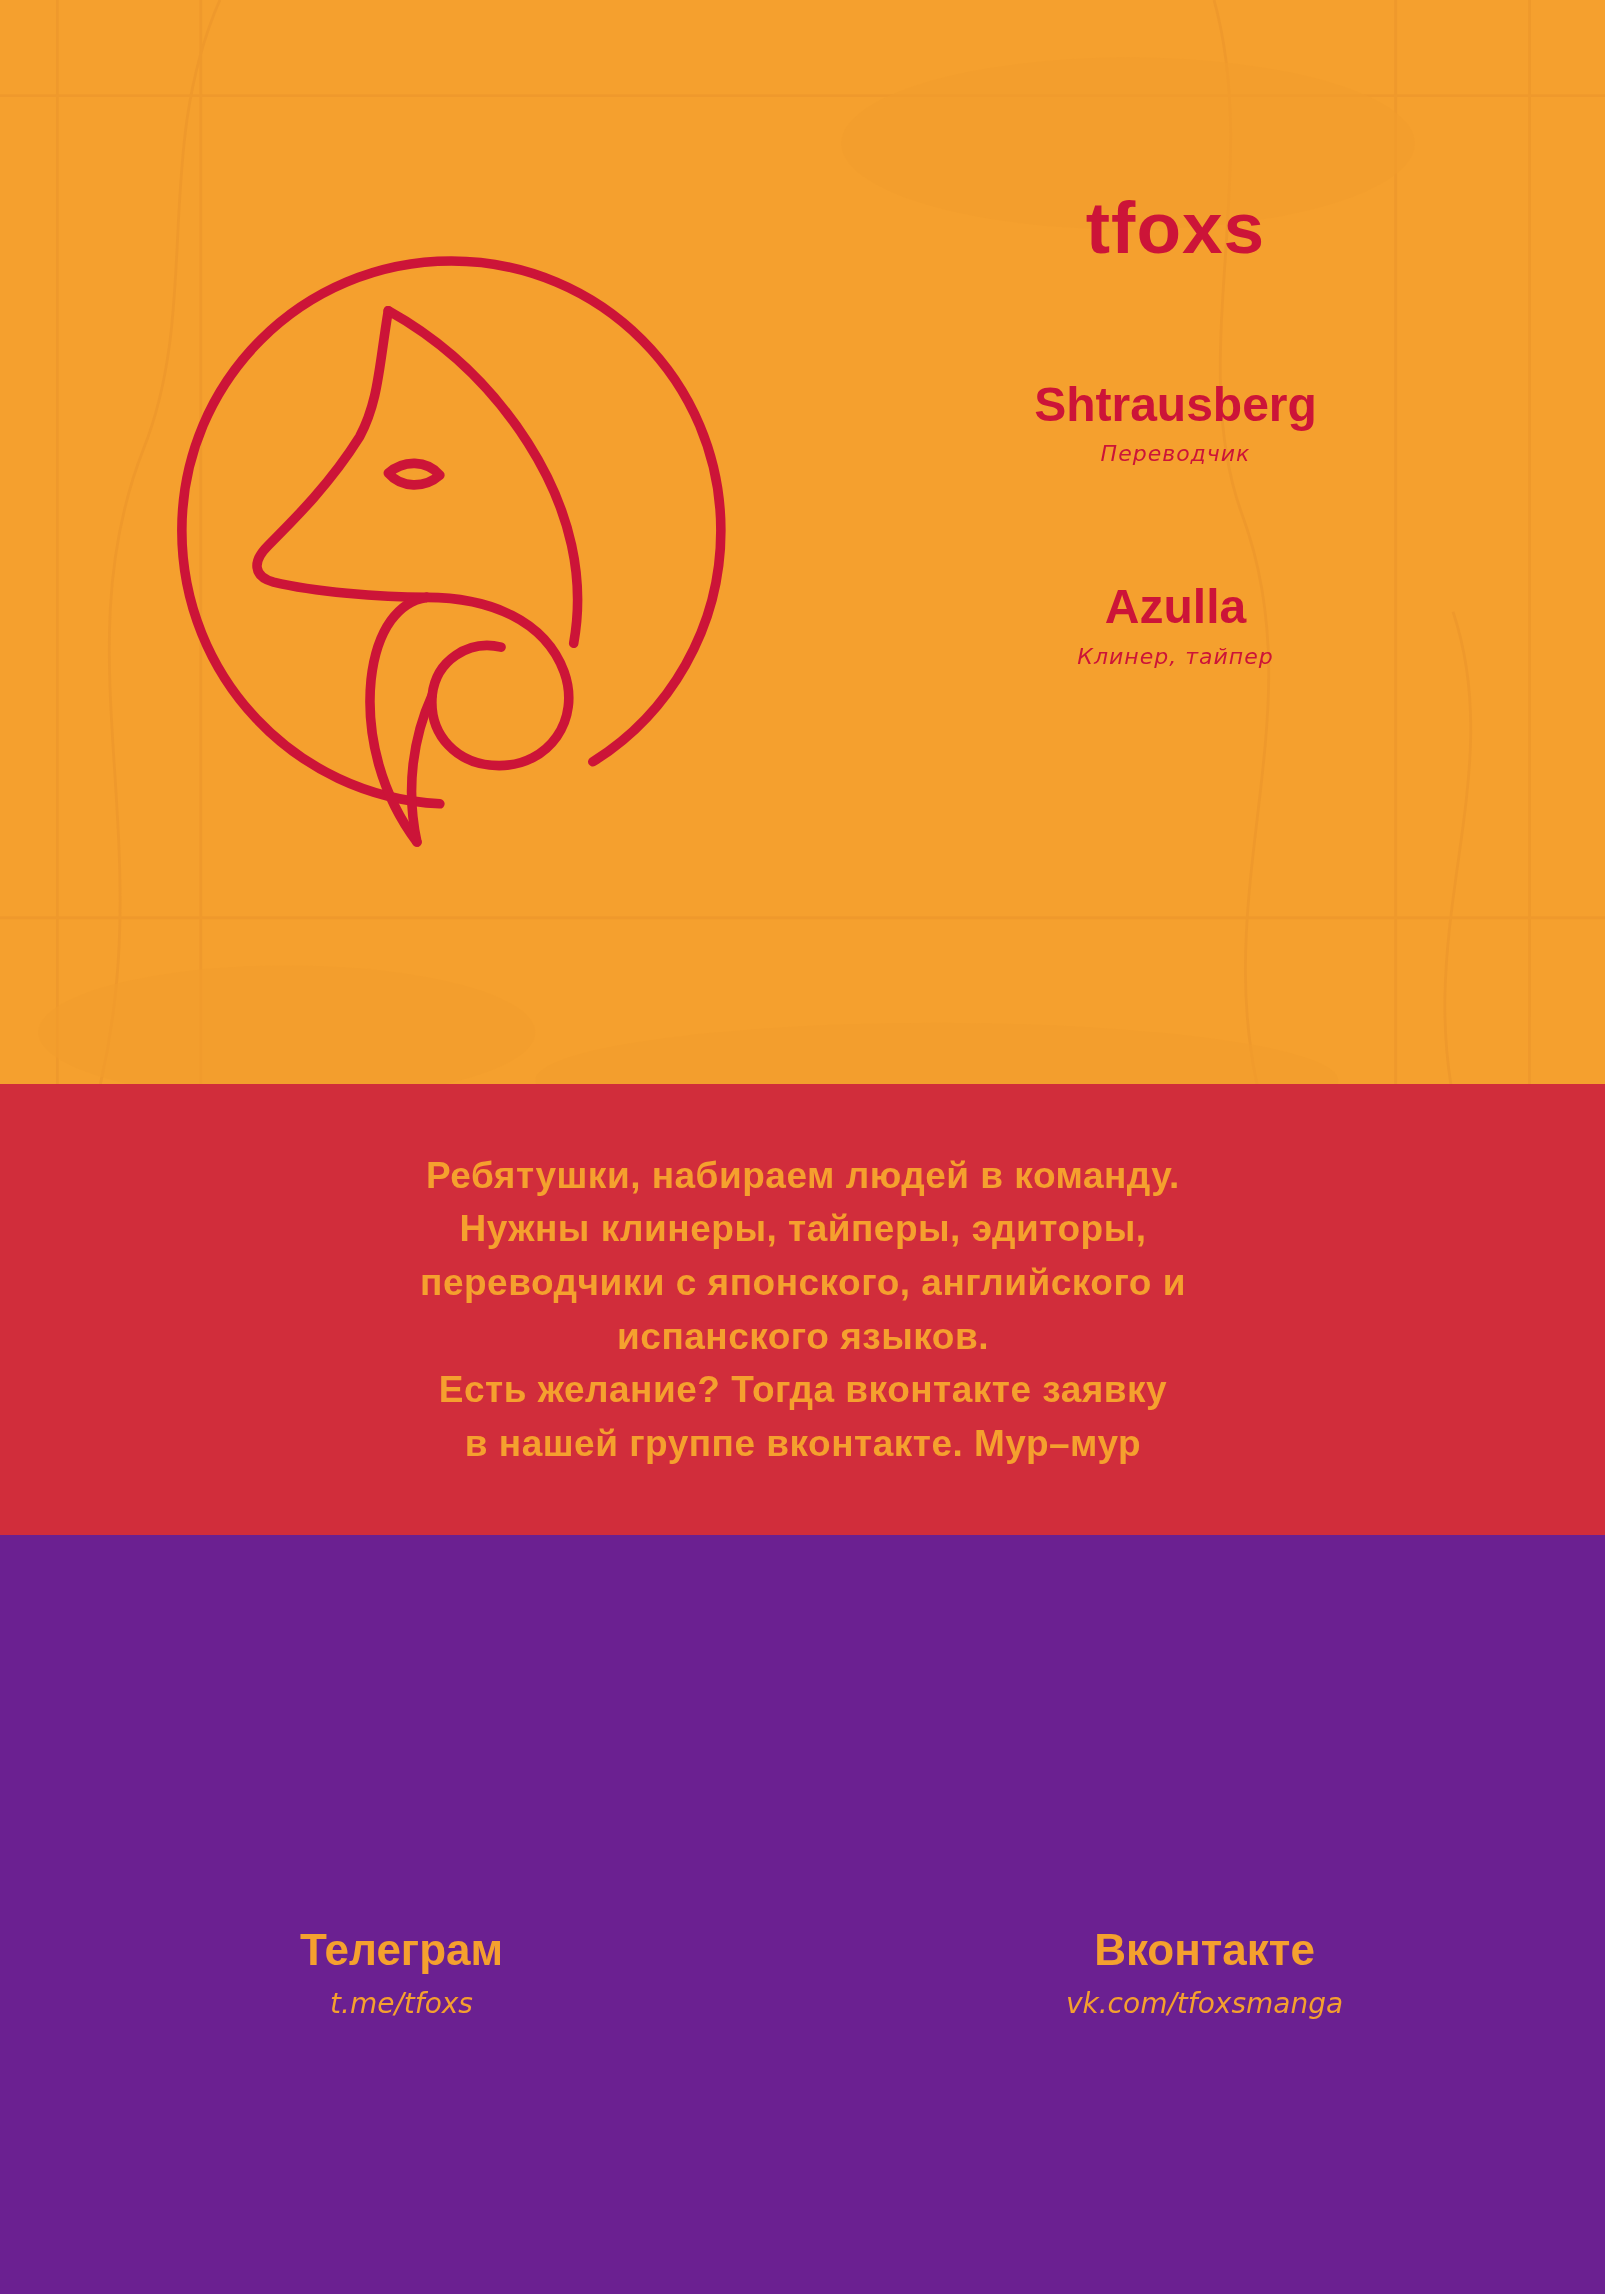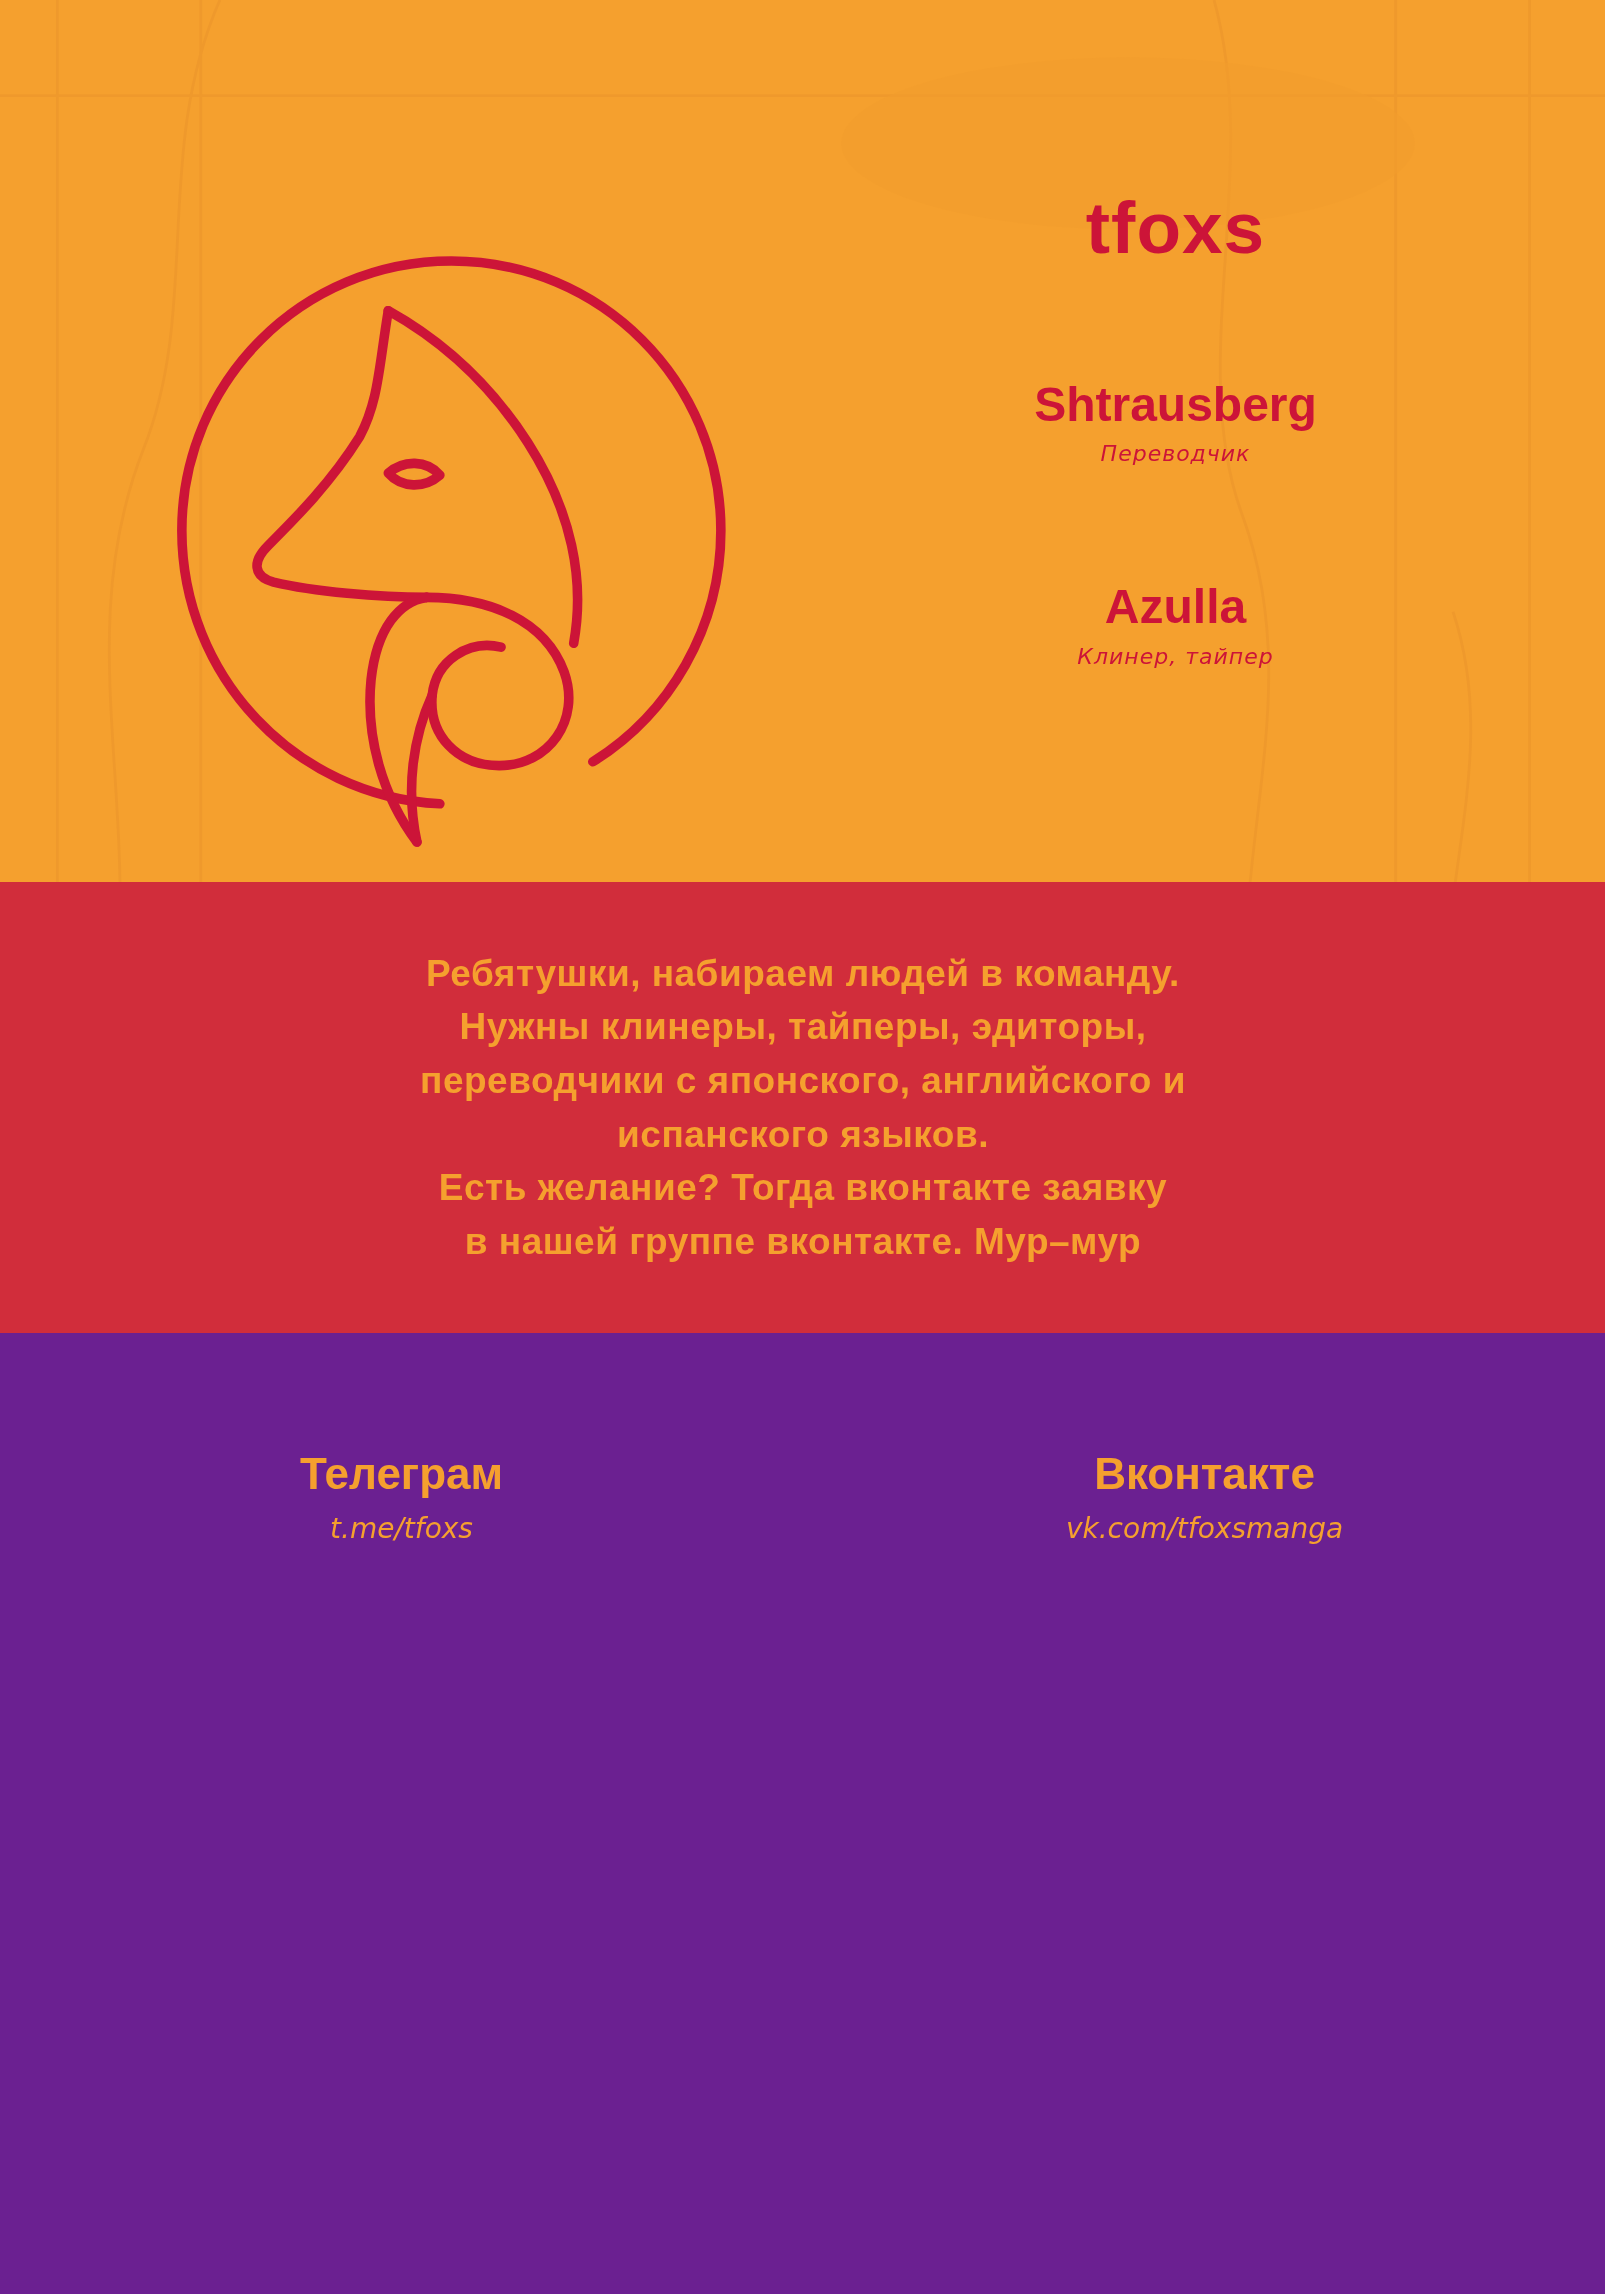--- a/index.html
+++ b/index.html
@@ -18,21 +18,21 @@
     width: 1606px;
     height: 2294px;
     display: flex;
     flex-direction: column;
   }
 
   
   .band-credits {
     position: relative;
     background: #f5a02e;
-    height: 882px;
+    height: 1084px;
     overflow: hidden;
     flex: none;
   }
   .bg-texture {
     position: absolute;
     inset: 0;
     opacity: 0.5;
     pointer-events: none;
   }
   .credits-inner {
@@ -104,20 +104,21 @@
     max-width: 1243px;
     padding: 0 38px;
   }
 
   
   .band-links {
     background: #6b2091;
     flex: 1 1 auto;
     position: relative;
     display: flex;
+    align-items: center;
     justify-content: space-around;
     padding-top: 117px;
     box-sizing: border-box;
   }
   .link-item {
     text-align: center;
     width: 46%;
   }
   .link-title {
     color: #f5a02e;

